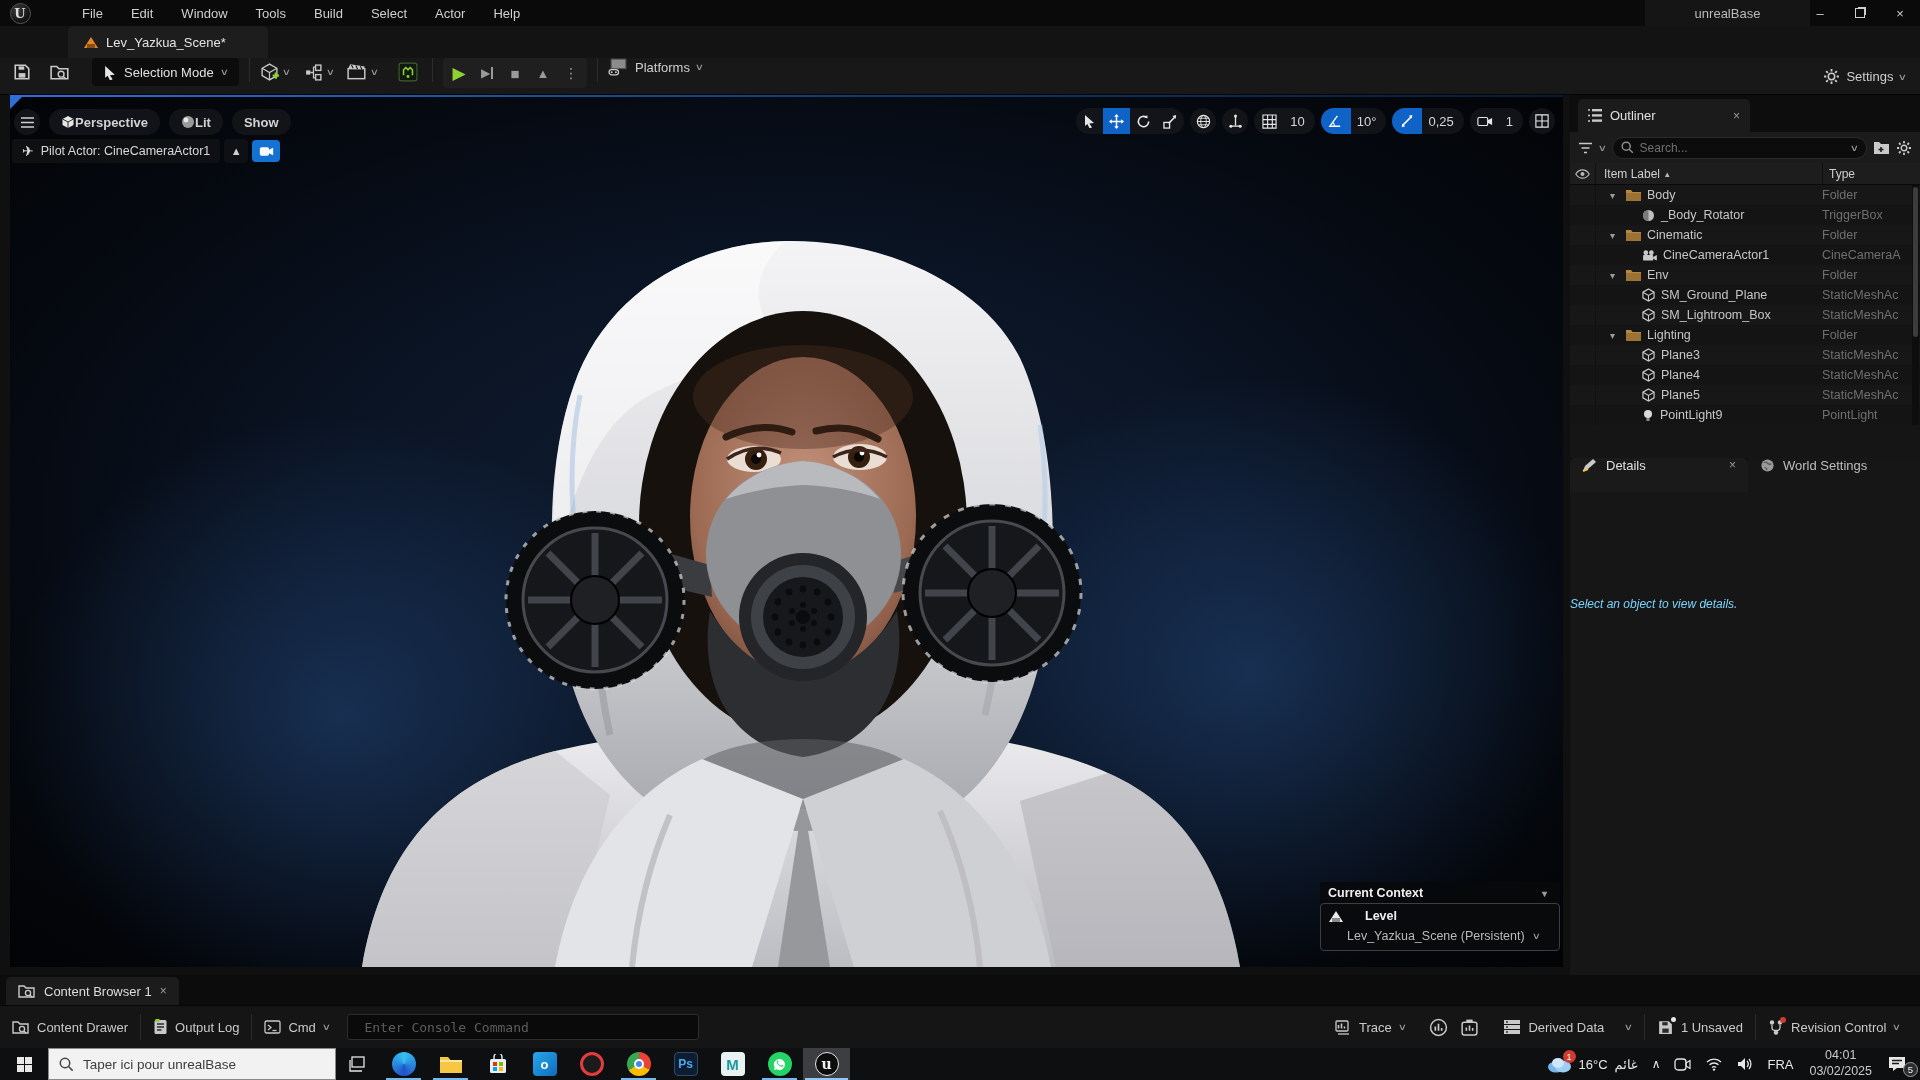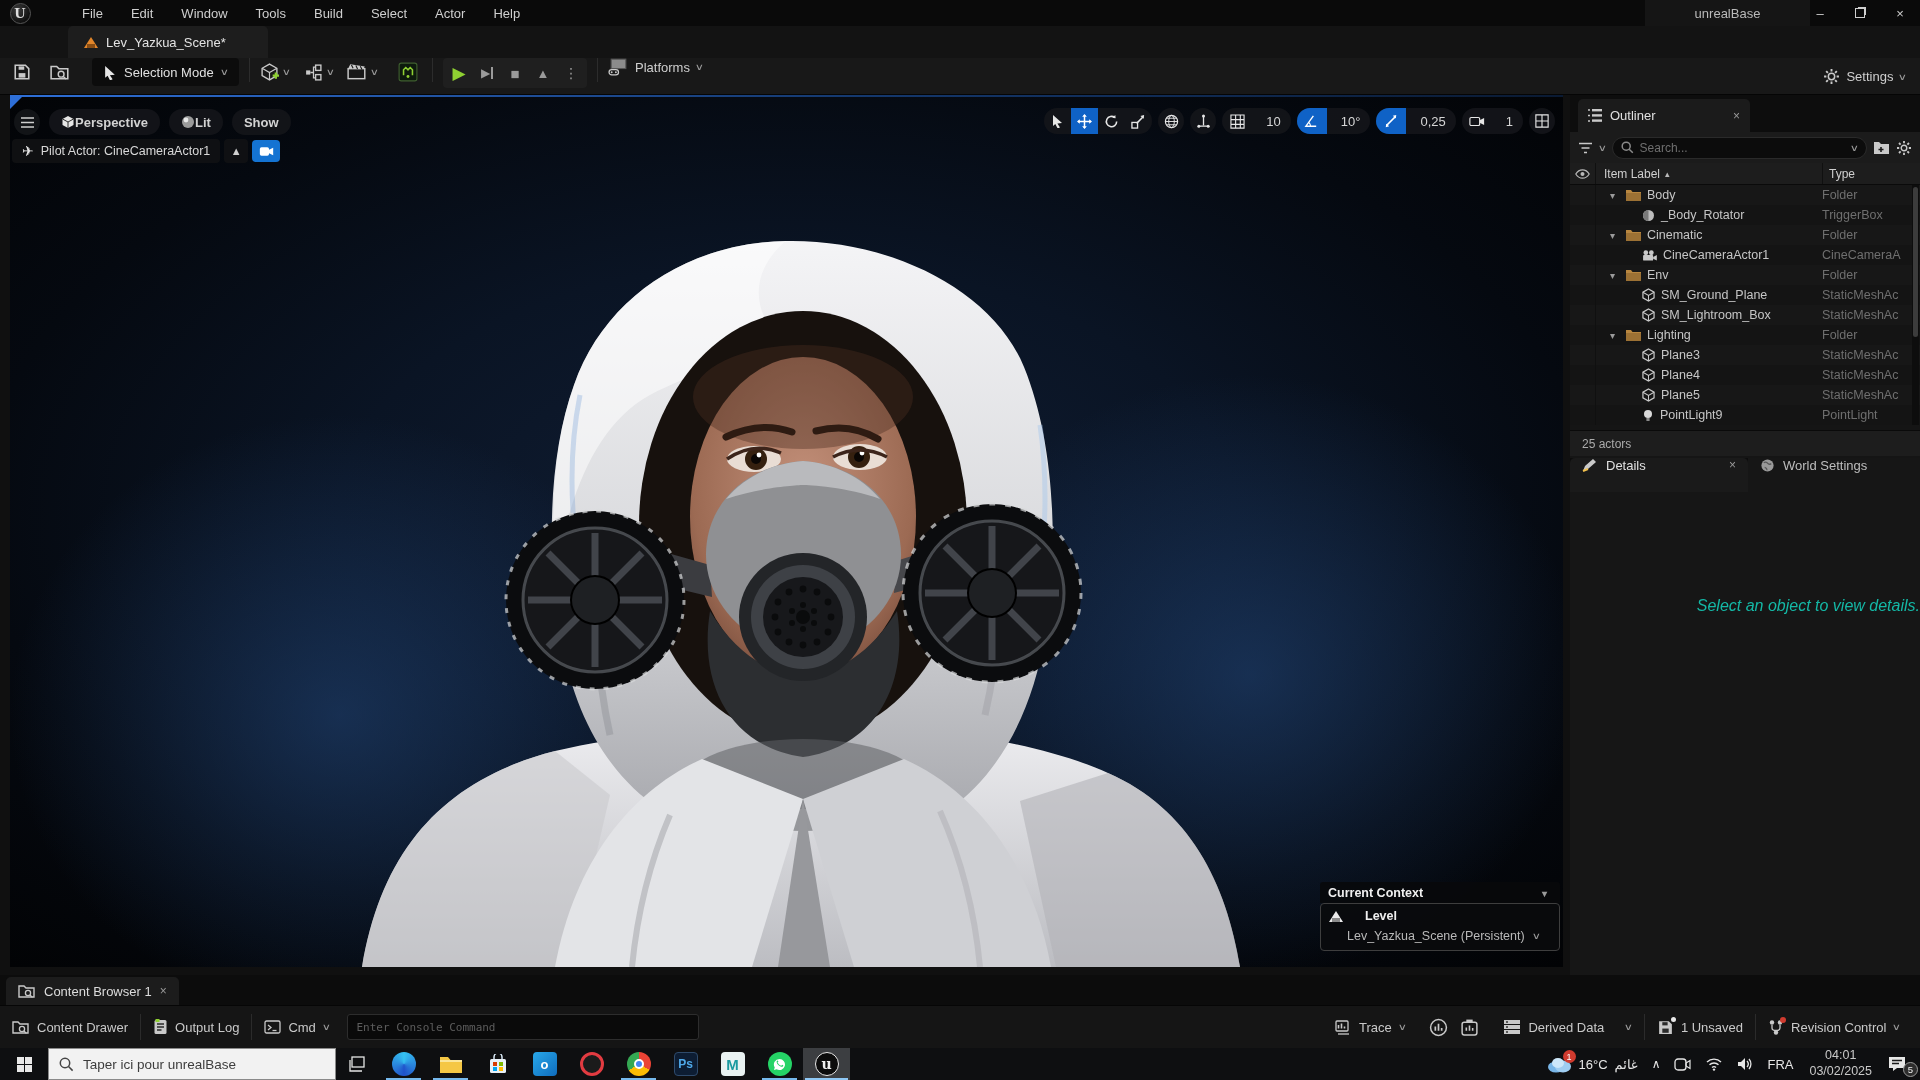--- a/index.html
+++ b/index.html
@@ -51,21 +51,21 @@
   .vp-burger { width:26px; height:26px; border-radius:50%; background:rgba(20,22,26,.9); margin-left:4px; display:flex; align-items:center; justify-content:center; }
   .pill { height:26px; border-radius:13px; background:rgba(20,22,26,.88); display:flex; align-items:center; padding:0 12px; color:#d2d2d2; font-size:13px; margin-left:9px;font-weight:bold; }
   .vp-tools { position:absolute; right:8px; top:13px; display:flex; align-items:center; gap:6px; z-index:7; }
   .tool-group { display:flex; border-radius:13px; overflow:hidden; background:rgba(20,22,26,.88); }
   .tool-btn { width:27px; height:26px; display:flex; align-items:center; justify-content:center; }
   .tool-btn.active { background:#0f62c6; }
   .tool-circ { width:26px; height:26px; border-radius:50%; background:rgba(20,22,26,.88); display:flex; align-items:center; justify-content:center; }
   .snap-pill { height:26px; border-radius:13px; background:rgba(20,22,26,.88); display:flex; align-items:center; overflow:hidden; }
   .snap-pill .s-ico { width:30px; height:26px; display:flex; align-items:center; justify-content:center; }
   .snap-pill .s-ico.active { background:#0f62c6; }
-  .snap-pill .s-val { padding:0 10px 0 6px; color:#d6d6d6; font-size:13px;margin-left:8px; }
+  .snap-pill .s-val { padding:0 10px 0 6px; color:#d6d6d6; font-size:13px; }
   .pilot-bar { position:absolute; left:2px; top:44px; z-index:7; display:flex; align-items:center; gap:4px; }
   .pilot-main { height:24px; background:rgba(16,17,19,.92); border-radius:4px; display:flex; align-items:center; gap:7px; padding:0 10px; color:#d8d8d8; font-size:12.5px; }
   .pilot-eject { width:24px; height:24px; background:rgba(16,17,19,.92); border-radius:4px; display:flex; align-items:center; justify-content:center; color:#cfcfcf; font-size:11px; }
   .pilot-cam { width:28px; height:22px; background:#1473d2; border-radius:4px; display:flex; align-items:center; justify-content:center; }
   
   .cur-ctx { position:absolute; left:1310px; top:787px; width:240px; z-index:8; }
   .cur-ctx-head { display:flex; align-items:center; justify-content:space-between; background:rgba(8,9,11,.92); padding:4px 8px 3px 8px; color:#efefef; font-weight:bold; font-size:12.5px; border-radius:3px 3px 0 0; }
   .cur-ctx-box { background:rgba(10,11,13,.92); border:1px solid #3e3e3e; border-radius:4px; padding:5px 8px 7px 8px; }
   .ctx-level { display:flex; align-items:center; gap:22px; color:#efefef; font-weight:bold; font-size:12.5px; }
   .ctx-value { display:flex; align-items:center; gap:8px; margin:6px 0 0 18px; color:#b9b9b9; font-size:12.5px; }
@@ -93,30 +93,30 @@
   .otype { width:98px; color:#6f6f6f; font-size:12.5px; overflow:hidden; white-space:nowrap; }
   .oscrollbar { position:absolute; right:1px; top:90px; width:7px; height:240px; background:#0d0d0d; }
   .oscrollbar .thumb { position:absolute; left:1px; top:2px; width:5px; height:150px; background:#3c3c3c; border-radius:3px; }
   .ofooter { position:absolute; left:0; top:335px; width:350px; height:26px; background:#1d1d1d; border-top:1px solid #0a0a0a; display:flex; align-items:center; padding-left:12px; color:#ababab; }
   .dt-tabrow { position:absolute; left:0; top:363px; width:350px; height:34px; background:#0d0d0d; display:flex; }
   .dt-tab { height:34px; display:flex; align-items:flex-start; gap:8px; padding:0 12px; font-size:13px; }
   .dt-tab.active { background:#1a1a1a; color:#e0e0e0; width:178px; border-radius:5px 5px 0 0; }
   .dt-tab.inactive { color:#bdbdbd; flex:1; background:#161616; }
   .dt-tab .x { margin-left:auto; color:#9a9a9a; font-size:12px; }
   .dt-body { position:absolute; left:0; top:397px; width:350px; height:483px; background:#161616; }
-  .dt-msg { margin-top:105px; text-align:right; font-style:italic; color:#14b8a6; font-size:16px; }
+  .dt-msg { margin-top:105px; text-align:left; font-style:italic; color:#7dd3fc; font-size:12px; }
   
   .cb-row { position:absolute; left:0; top:975px; width:1920px; height:30px; background:#0c0c0c; }
   .cb-tab { position:absolute; left:6px; top:2px; height:28px; background:#1c1c1c; border-radius:5px 5px 0 0; display:flex; align-items:center; gap:8px; padding:0 12px; color:#dcdcdc; font-size:13px; }
   .cb-tab .x { color:#9a9a9a; font-size:12px; }
   
   .statusbar { position:absolute; left:0; top:1005px; width:1920px; height:43px; background:#151515; border-top:1px solid #060606; display:flex; align-items:center; }
   .sb-item { display:flex; align-items:center; gap:7px; color:#c9c9c9; font-size:13px; padding:0 12px; height:100%; }
   .sb-sep { width:1px; height:26px; background:#2b2b2b; }
-  .console-input { width:352px; height:26px; background:#0a0a0a; border:1px solid #2d2d2d; border-radius:3px; color:#bdbdbd; font-family:"DejaVu Sans Mono", monospace; font-size:11px; padding:0 8px; margin-left:6px; }
+  .console-input { width:352px; height:26px; background:#0a0a0a; border:1px solid #2d2d2d; border-radius:3px; color:#bdbdbd; font-family:"DejaVu Sans Mono", monospace; font-size:13px; padding:0 16px; margin-left:6px; }
   .console-input::placeholder { color:#5d5d5d; }
   .sb-right { margin-left:auto; display:flex; align-items:center; height:100%; }
   .reddot { position:absolute; right:-2px; top:-2px; width:6px; height:6px; border-radius:50%; background:#d03b2f; }
   
   .taskbar { position:absolute; left:0; top:1048px; width:1920px; height:32px; background:#0e0f11; display:flex; align-items:stretch; }
   .tb-start { width:48px; display:flex; align-items:center; justify-content:center; }
   .winlogo { display:grid; grid-template-columns:7px 7px; grid-template-rows:7px 7px; gap:1px; }
   .winlogo div { background:#e8e8e8; }
   .tb-search { width:288px; background:#f2f2f2; border:1px solid #8a8a8a; display:flex; align-items:center; gap:9px; padding:0 10px; color:#3d3d3d; font-size:13.5px; }
   .tb-taskview { width:44px; display:flex; align-items:center; justify-content:center; }
@@ -746,23 +746,20 @@
                 <rect x="4.4" y="9" width="3.2" height="3" fill="#8a8a8a"></rect>
               </svg>
             <span>PointLight9</span>
             </span>
           <span class="otype">PointLight</span>
         </div>
       </div>
       <div class="oscrollbar">
           <div class="thumb"></div>
         </div>
-      <div class="ofooter">
-          <span>25 actors</span>
-        </div>
 
       <div class="dt-tabrow">
         <div class="dt-tab active">
           <svg class="ico" width="16" height="14" viewBox="0 0 16 14">
               <path d="M1 13l2-5 8-7 3 3-8 7z" fill="#c9c9c9"></path>
               <path d="M1 13l5-2" stroke="#f2c14e" stroke-width="2"></path>
             </svg>
           <span>Details</span>
           <span class="x">×</span>
         </div>

